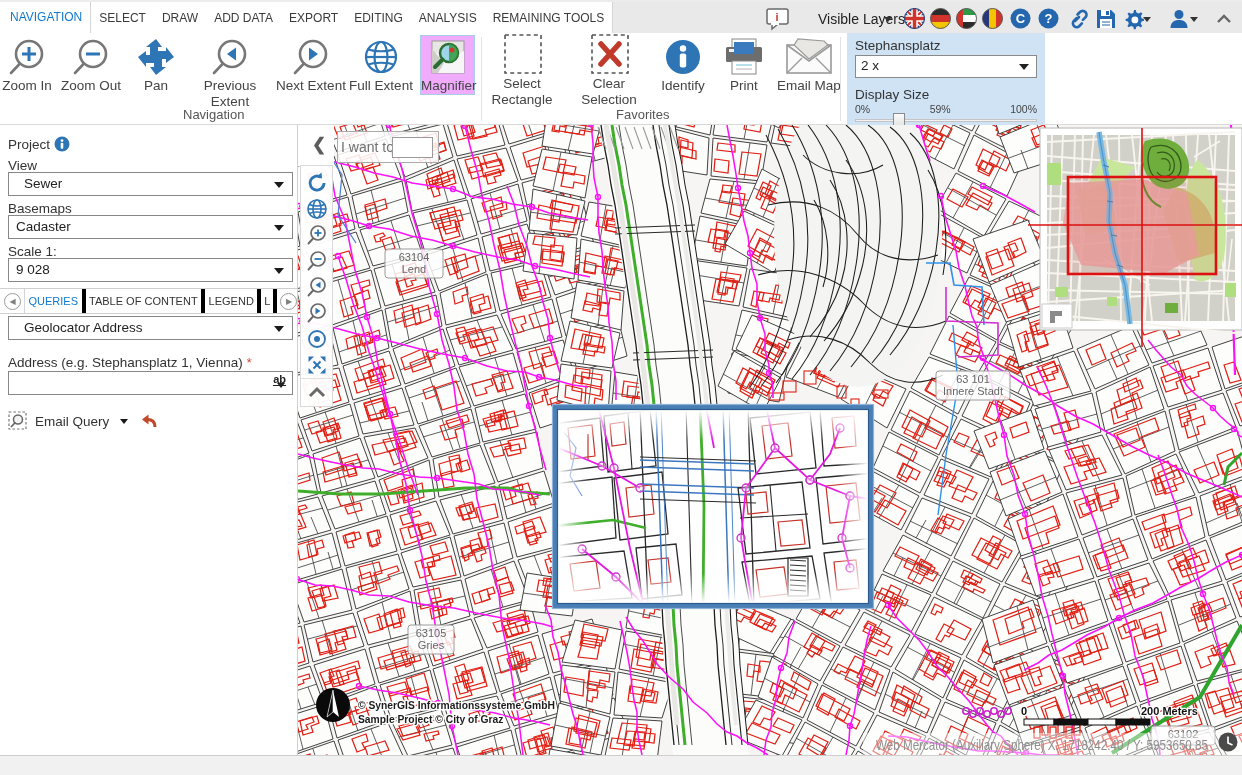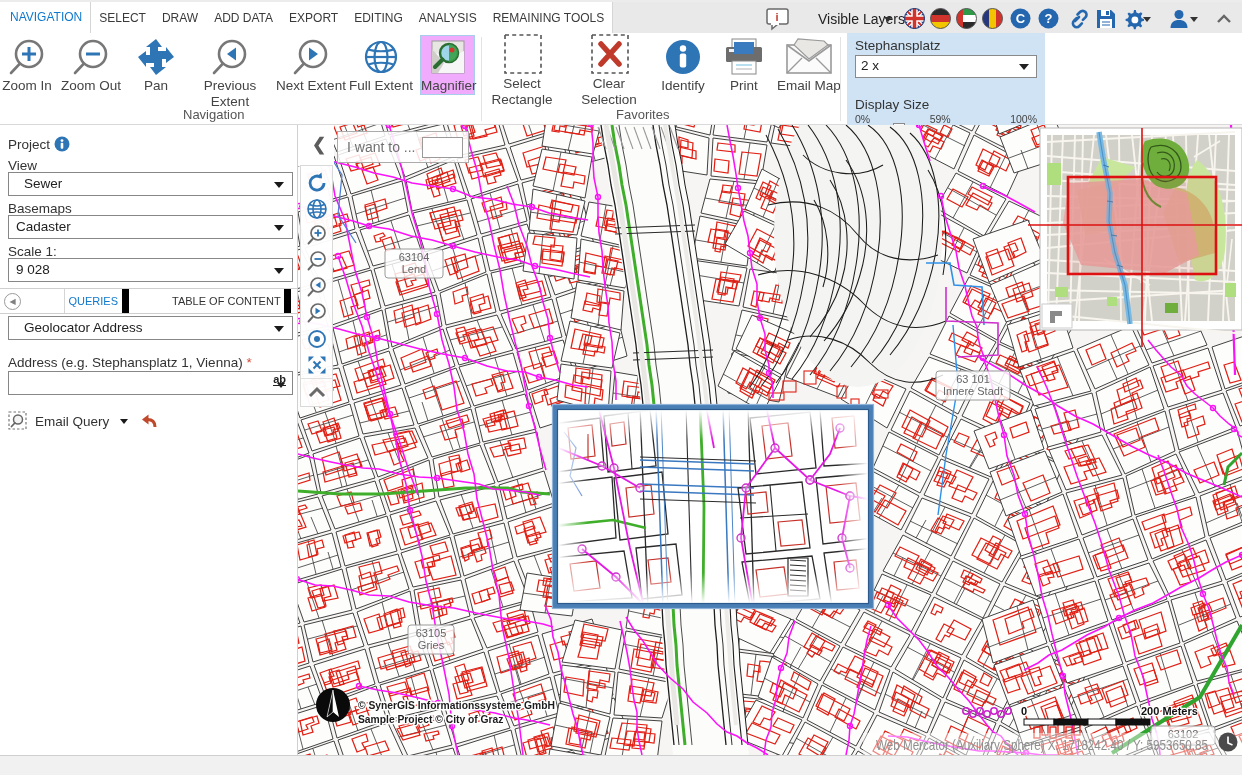--- a/index.html
+++ b/index.html
@@ -28,33 +28,33 @@
 .slider-lbls { display:flex; justify-content:space-between; font-size:10.5px; color:#444; margin-top:0px; width:182px; line-height:12px;}
 #slidertrack { position:relative; margin-top:4px; width:182px; height:3px; background:#f2f2f2; border:1px solid #c4c4c4; }
 #sliderthumb { position:absolute; left:37px; top:-7px; width:12px; height:17px; background:linear-gradient(#fbfbfb,#dedede); border:1px solid #8a8a8a; clip-path:polygon(0 0,100% 0,100% 68%,50% 100%,0 68%); }
 
 
 #panel { position:absolute; left:0; top:125px; width:298px; height:631px; background:#fff; border-right:1px solid #d0d0d0; font-size:13.5px; color:#333; }
 #panel .ab { position:absolute; }
 .sel { position:absolute; left:8px; width:285px; height:24px; border:1px solid #878787; background:#fff; line-height:22px; padding-left:7px; color:#222; }
 .sel:after { content:""; position:absolute; right:8px; top:9px; border:5px solid transparent; border-top:6px solid #1a1a1a; }
 #ptabs { position:absolute; left:0; top:163px; width:298px; height:26px; border-top:1px solid #cfcfcf; border-bottom:1px solid #cfcfcf; display:flex; align-items:center; font-size:11px; color:#333; }
-#ptabs .pt { padding:0 3.5px; height:24px; line-height:24px; border-right:7px solid #000000; white-space:nowrap;margin-left:40px; }
+#ptabs .pt { padding:0 3.5px; height:24px; line-height:24px; border-right:4px solid #000000; white-space:nowrap; }
 #ptabs .pt.act { color:#1079ce; border-left:1px solid #d5d5d5; }
 .circbtn { width:17px; height:17px; border-radius:50%; border:1px solid #9a9a9a; color:#808080; display:inline-flex; align-items:center; justify-content:center; font-size:8px; flex:none; }
 
 
 #map { position:absolute; left:298px; top:125px; width:944px; height:630px; overflow:hidden; background:#f3f2f0; }
 #bottomstrip { position:absolute; left:0; top:755px; width:1242px; height:20px; background:#f1f1f1; border-top:1px solid #cfcfcf; }
 
 
 #vtoolbar { position:absolute; left:300px; top:165px; width:33px; background:rgba(255,255,255,0.96); border:1px solid #d9d9d9; padding-top:4px; }
 #vtoolbar .vt { height:26px; display:flex; align-items:center; justify-content:center; }
 #collapse { position:absolute; left:308px; top:134px; width:22px; height:22px; color:#5c5c5c; font-size:17px; font-weight:bold; text-align:center; line-height:22px;}
-#iwant { position:absolute; left:337px; top:131px; width:132px; height:32px; background:rgba(255,255,255,0.86); border:1px solid #ababab; font-size:14px; color:#707070; line-height:30px; padding-left:9px; }
+#iwant { position:absolute; left:337px; top:131px; width:102px; height:32px; background:rgba(255,255,255,0.86); border:1px solid #ababab; font-size:14px; color:#707070; line-height:30px; padding-left:3px; }
 #iwant .inp { position:absolute; right:5px; top:5px; width:41px; height:21px; border:1px solid #9a9a9a; background:#fff; }
 </style>
 </head>
 <body>
 <div id="page">
 
   <div id="topbar">
     <div id="tabstrip">
       <div class="tab active" style="border-left:none; padding:0 8px 0 10px; font-size:12px;">NAVIGATION</div>
       <div class="tab">SELECT</div>
@@ -330,21 +330,21 @@
         </div>
         <div>Print</div>
       </div>
     <div class="grouplabel" style="left:183px;">Navigation</div>
     <div class="grouplabel" style="left:616px;">Favorites</div>
     <div class="vsep" style="left:481px;"></div>
     <div class="vsep" style="left:840px;"></div>
     <div id="magpanel">
       <div class="lbl">Stephansplatz</div>
       <div id="magsel">2 x</div>
-      <div class="lbl" style="margin-top:18px;">Display Size</div>
+      <div class="lbl" style="margin-top:8px;">Display Size</div>
       <div class="slider-lbls">
           <span>0%</span>
           <span>59%</span>
           <span>100%</span>
         </div>
       <div id="slidertrack">
           <div id="sliderthumb"></div>
         </div>
     </div>
   </div>

